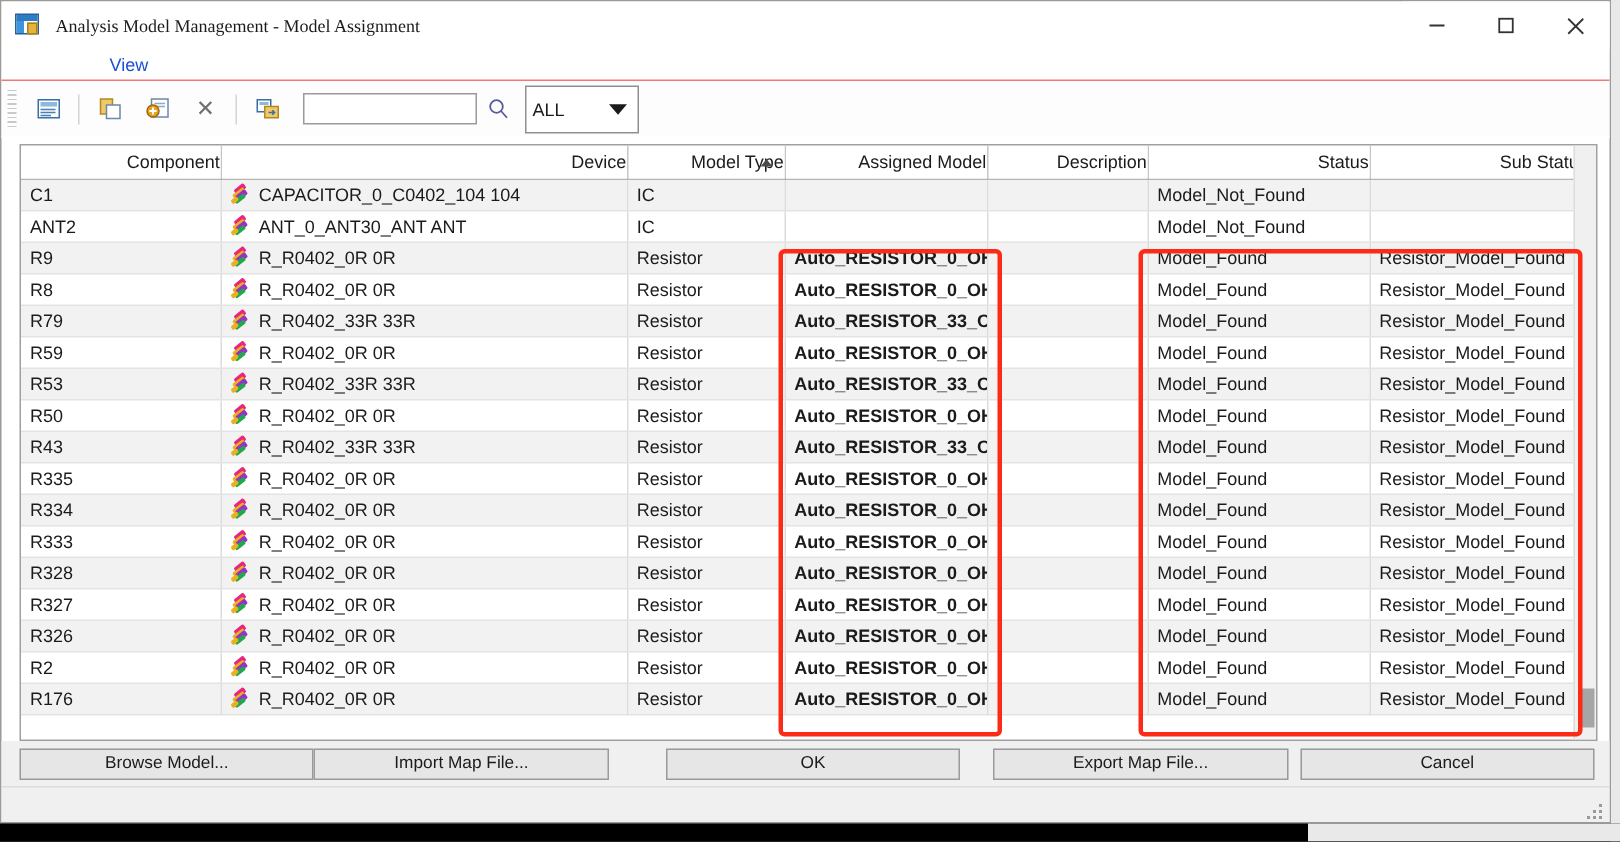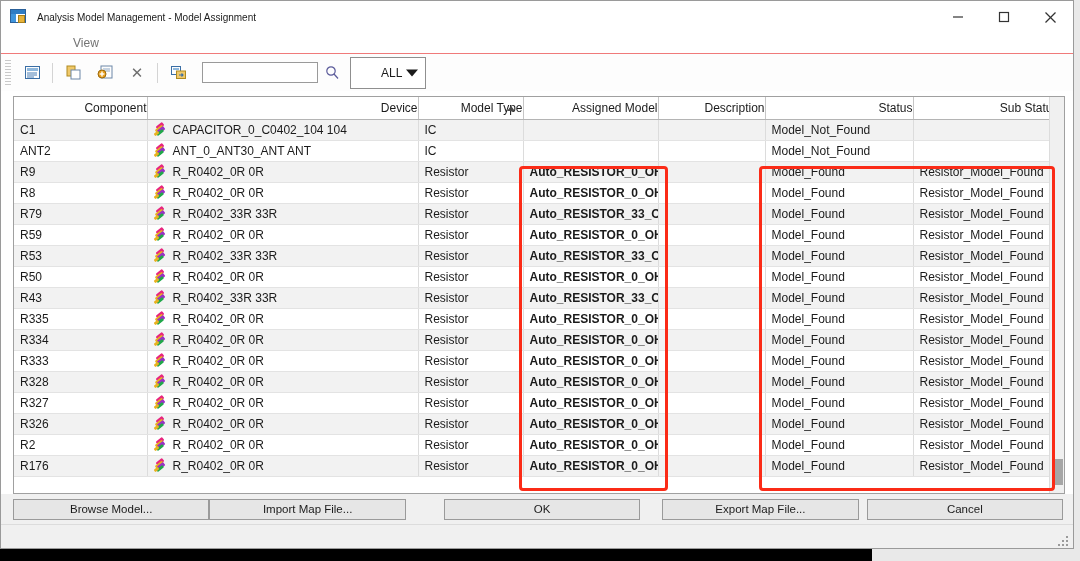--- a/index.html
+++ b/index.html
@@ -52,22 +52,23 @@
   .app-icon .ai-left {
     position: absolute; left: 1px; top: 5px;
     width: 5px; height: 8px; background: #3f95dd;
   }
   .app-icon .ai-lock {
     position: absolute; left: 8px; top: 6px;
     width: 7px; height: 8px; background: #e8b33a;
     border: 1px solid #a8801c;
   }
   .title-text {
-    font-size: 10px; color: #1b1b1b;
+    font-size: 12px; color: #1b1b1b;
     white-space: nowrap;
+    font-family: Liberation Serif, serif;
   }
   .win-ctrls {
     position: absolute; right: 0; top: 0;
     height: 32px; display: flex;
   }
   .win-btn {
     width: 46px; height: 32px;
     display: flex; align-items: center; justify-content: center;
     background: #ffffff;
   }
@@ -76,21 +77,21 @@
   
   .tabbar {
     height: 21px; background: #ffffff;
     display: flex; align-items: stretch;
     flex: 0 0 auto;
     border-bottom: 1.5px solid #f07a7a;
   }
   .tab {
     padding: 0 12px;
     display: flex; align-items: center;
-    font-size: 12px; color: #737373;
+    font-size: 12px; color: #1d4ed8;
   }
   .tab.active { background: #1b7fd4; color: #000000; margin-top: 48px; }
 
   
   .toolbar {
     height: 38px;
     background: #fdfdfd;
     display: flex; align-items: center;
     flex: 0 0 auto;
     padding-left: 4px;
@@ -129,21 +130,21 @@
     display: flex; align-items: center; justify-content: center;
     margin-left: 2px;
   }
   .combo {
     width: 76px; height: 32px;
     border: 1px solid #8f8f8f;
     background: #ffffff;
     display: flex; align-items: center;
     margin-left: 6px;
     position: relative;
-    font-size: 12px; color: #1b1b1b; padding-left: 26px;
+    font-size: 12px; color: #1b1b1b;
   }
   .combo .cval { padding-left: 4px; }
   .combo .carrow {
     position: absolute; right: 7px; top: 50%;
     transform: translateY(-50%);
     width: 0; height: 0;
     border-left: 6px solid transparent;
     border-right: 6px solid transparent;
     border-top: 7px solid #1b1b1b;
   }

